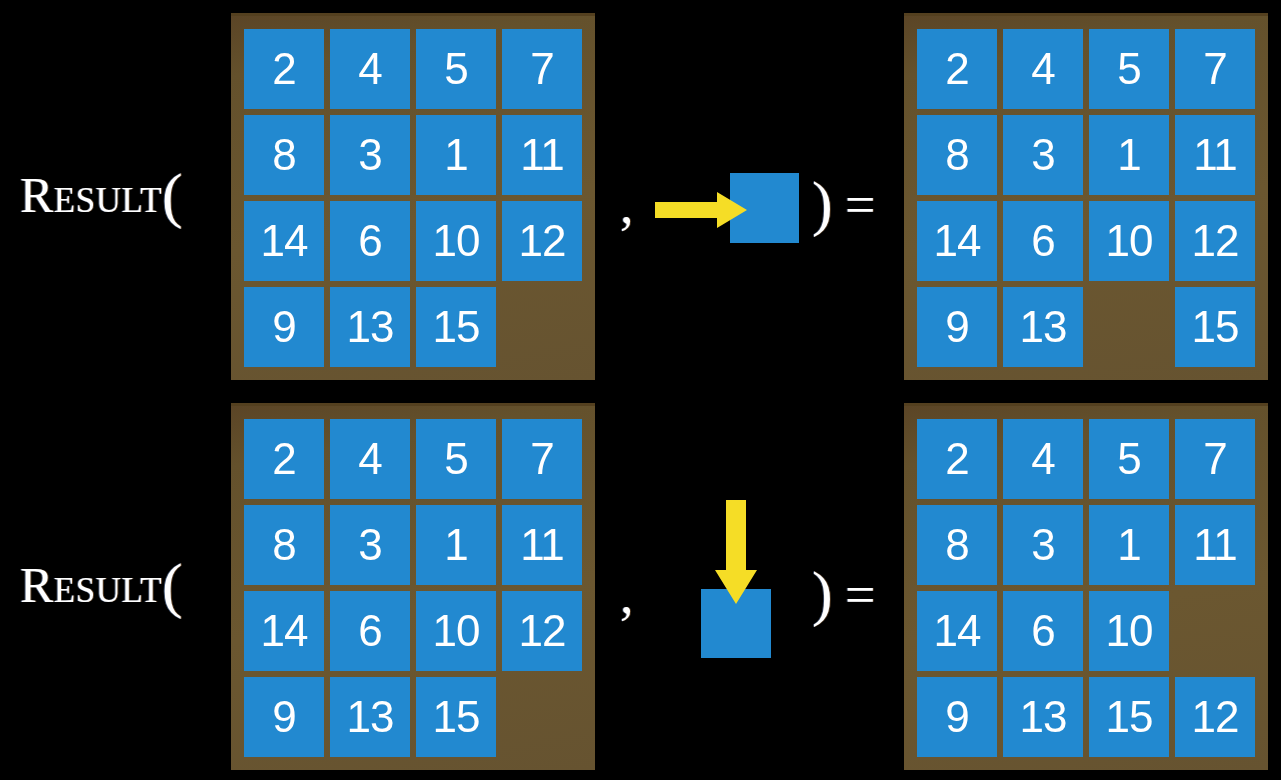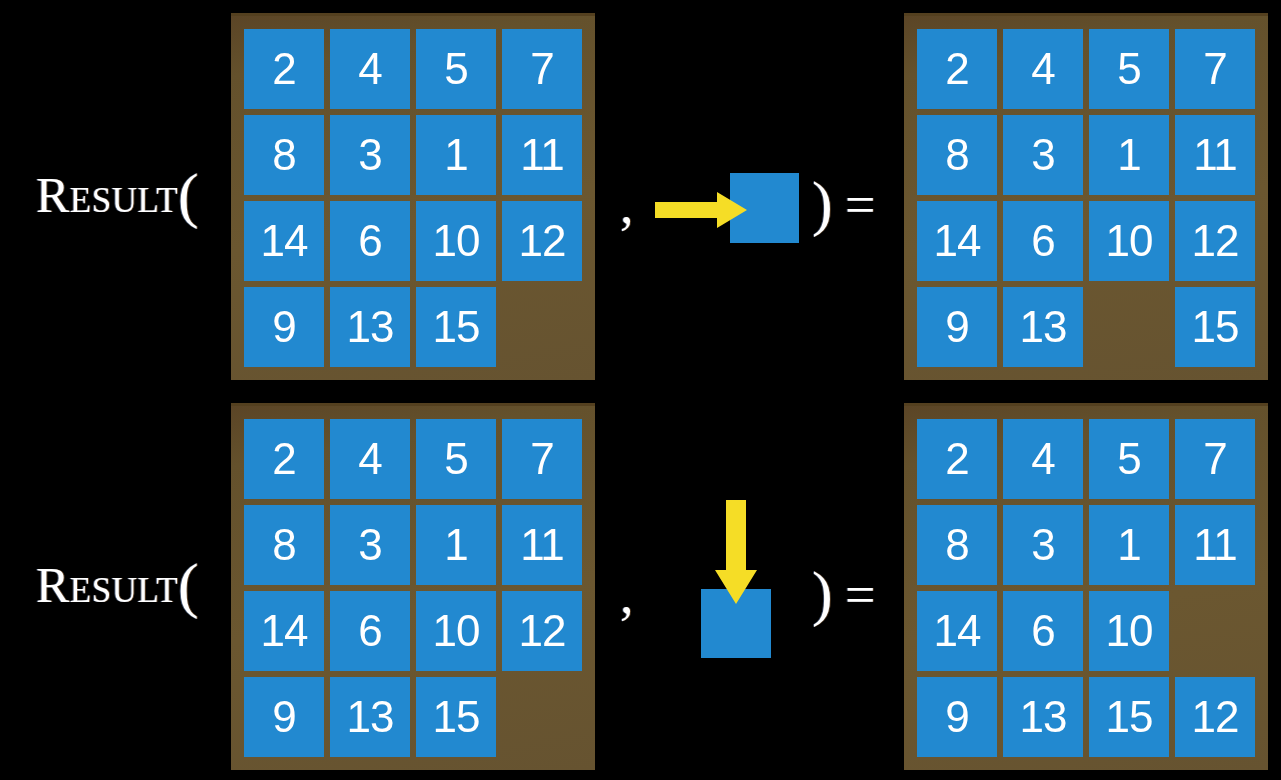--- a/index.html
+++ b/index.html
@@ -29,21 +29,21 @@
     left: 0;
     width: 1281px;
     height: 390px;
   }
   .eq-row.row-1 { top: 0; }
   .eq-row.row-2 { top: 390px; }
 
   
   .result-label {
     position: absolute;
-    left: 36px;
+    left: 20px;
     top: 50%;
     transform: translateY(-50%);
     color: #ffffff;
     font-family: "Liberation Serif", serif;
     font-size: 50px;
     font-variant: small-caps;
     letter-spacing: 0.5px;
     white-space: nowrap;
     line-height: 1;
     text-shadow: -1px 0 0 rgba(130,160,210,0.55), 1px 0 0 rgba(210,150,90,0.45);

